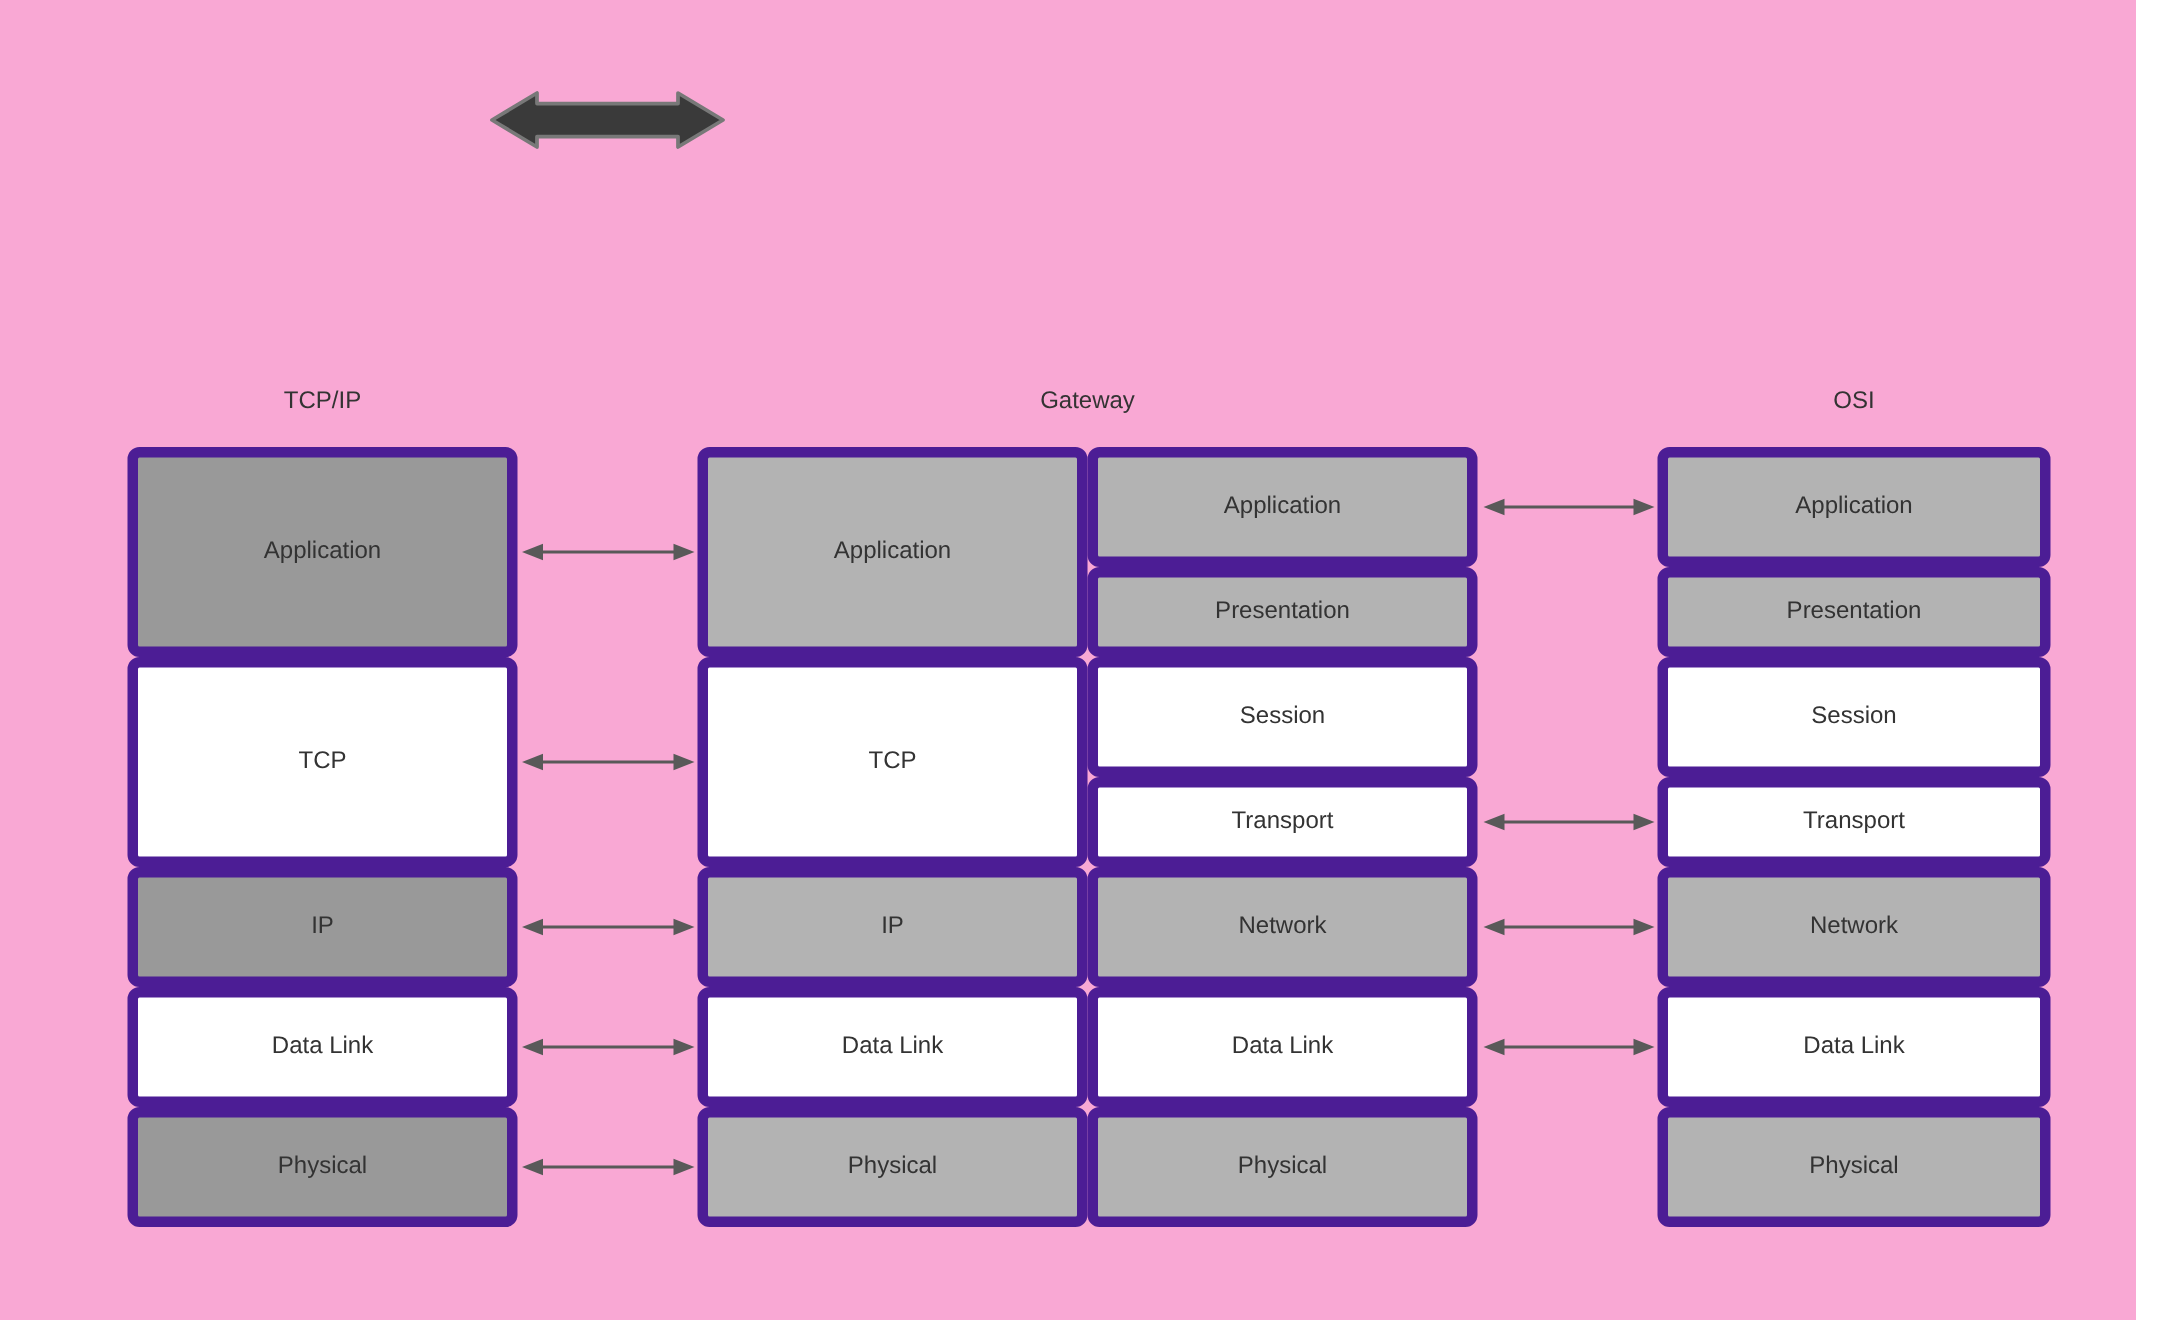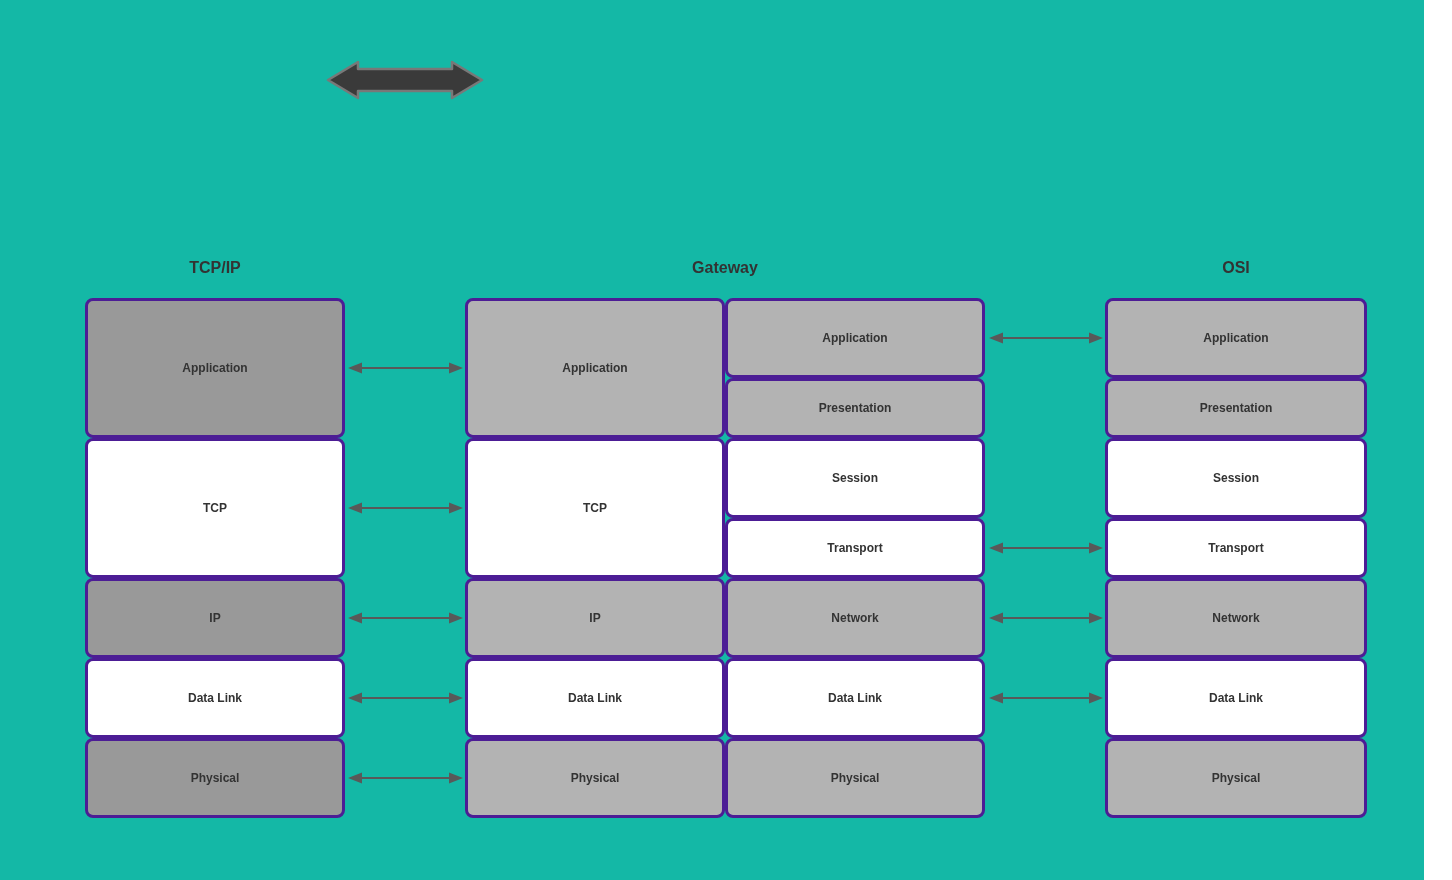--- a/index.html
+++ b/index.html
@@ -5,23 +5,22 @@
   html, body {
     margin: 0;
     padding: 0;
     background: #ffffff;
     font-family: "Liberation Sans", sans-serif;
   }
   .canvas {
     position: relative;
     width: 1424px;
     height: 880px;
-    background: #14b8a6;
+    background: #f9a8d4;
     overflow: hidden;
-    font-weight: bold;
   }
   .col-title {
     position: absolute;
     top: 256px;
     height: 24px;
     line-height: 24px;
     text-align: center;
     font-size: 16px;
     color: #333333;
   }
@@ -35,26 +34,26 @@
     width: 260px;
   }
   .s-tcpip        { left: 85px; }
   .s-gateway-left { left: 465px; }
   .s-gateway-right{ left: 725px; }
   .s-osi          { left: 1105px; width: 262px; }
 
   .layer {
     box-sizing: border-box;
     width: 100%;
-    border: 3px solid #4c1d95;
+    border: 7px solid #4c1d95;
     border-radius: 8px;
     display: flex;
     align-items: center;
     justify-content: center;
-    font-size: 12px;
+    font-size: 16px;
     color: #333333;
     background: #ffffff;
   }
   .h140 { height: 140px; }
   .h80  { height: 80px; }
   .h60  { height: 60px; }
   .shade-dark  { background: #999999; }
   .shade-light { background: #b3b3b3; }
   .shade-white { background: #ffffff; }
 

